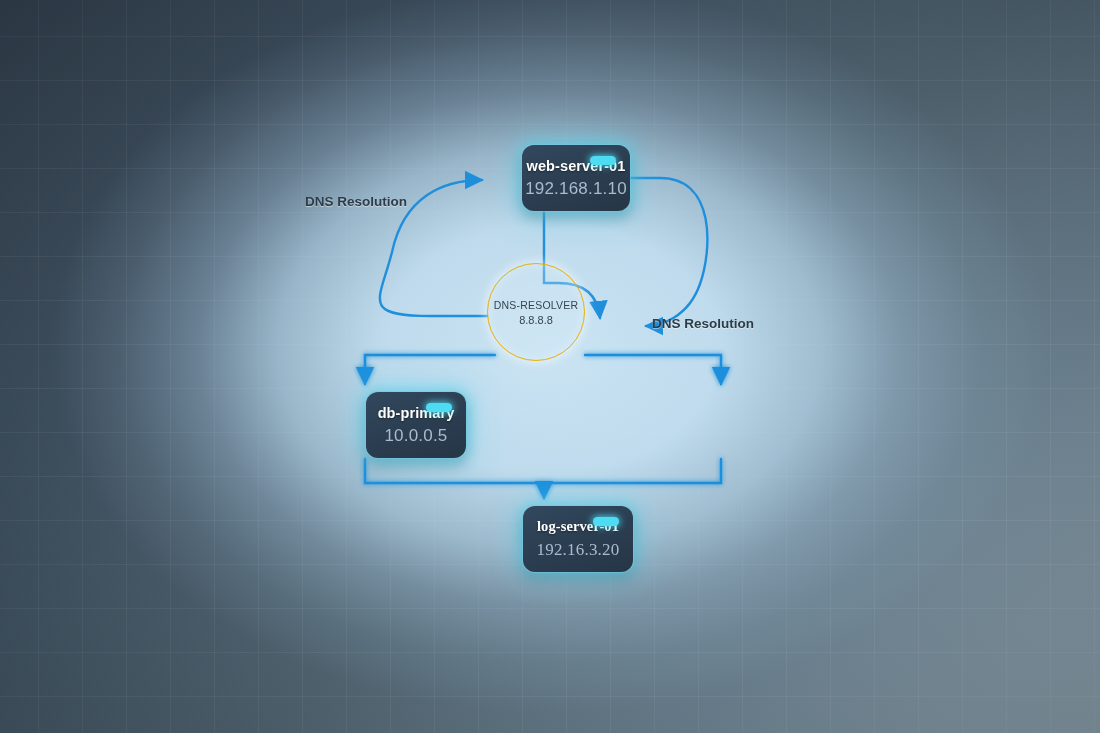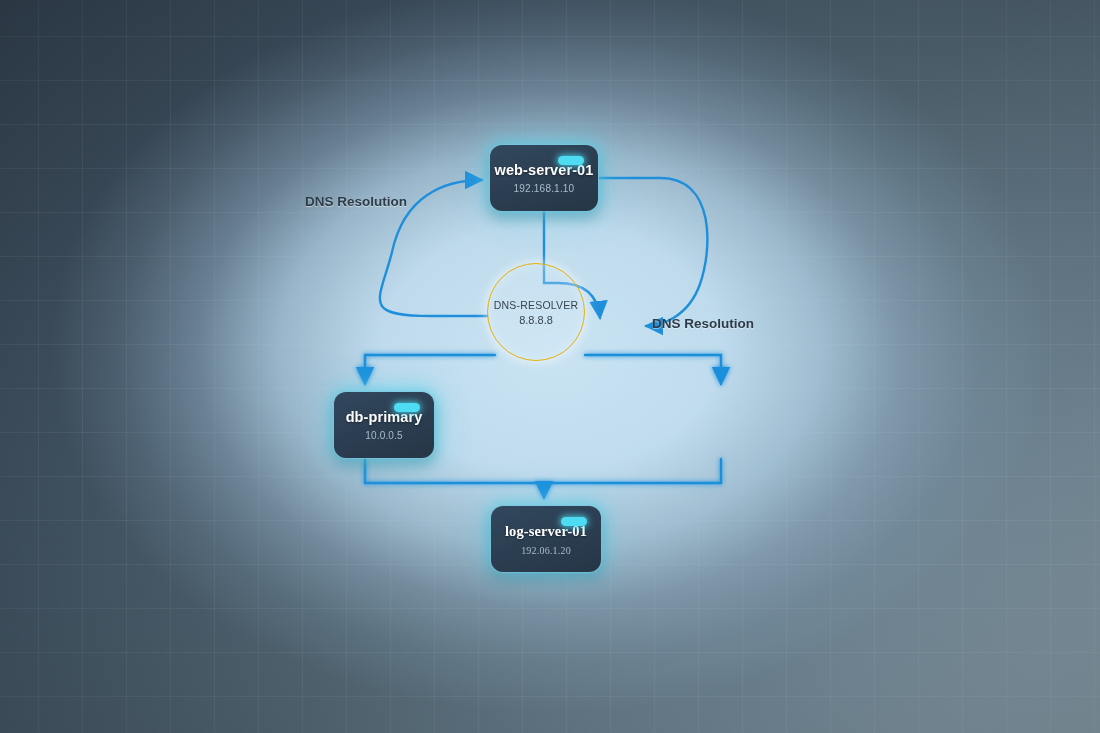--- a/index.html
+++ b/index.html
@@ -48,33 +48,34 @@
     position:absolute;
     border-radius:12px;
     background:linear-gradient(160deg,#32485e 0%, #2b3d50 55%, #253646 100%);
     box-shadow:
       0 0 0 1px rgba(120,200,225,0.55),
       0 0 14px 3px rgba(93,214,240,0.62),
       0 0 30px 8px rgba(93,214,240,0.30),
       0 6px 14px rgba(10,25,40,0.35);
     display:flex;flex-direction:column;align-items:center;justify-content:center;
     text-align:center;
+    margin-left:32px;
   }
   .node .led{
     position:absolute;top:11px;right:14px;
     width:26px;height:9px;border-radius:5px;
     background:#4ddcf2;
     box-shadow:0 0 7px 1px rgba(77,220,242,0.9);
   }
   .node .nm{
     color:#ffffff;font-size:14.5px;font-weight:bold;letter-spacing:0.1px;
     text-shadow:0 1px 2px rgba(0,0,0,0.45);
   }
   .node .ip{
-    color:#a9bccd;font-size:10px;margin-top:5px;letter-spacing:0.2px;
+    color:#a9bccd;font-size:17px;margin-top:5px;letter-spacing:0.2px;
   }
 
   
   .resolver{
     position:absolute;
     width:96px;height:96px;border-radius:50%;
     border:1px solid #eab308;
     background:rgba(214,236,250,0.30);
     display:flex;flex-direction:column;align-items:center;justify-content:center;
     box-shadow:0 0 12px rgba(255,255,255,0.75), inset 0 0 12px rgba(255,255,255,0.35);
@@ -149,16 +150,16 @@
   <div class="node" style="left:334px;top:392px;width:100px;height:66px;">
     <span class="led"></span>
     <div class="nm">db-primary</div>
     <div class="ip">10.0.0.5</div>
   </div>
 
 
   <div class="node" style="left:491px;top:506px;width:110px;height:66px;font-family:Liberation Serif, serif;">
     <span class="led"></span>
     <div class="nm">log-server-01</div>
-    <div class="ip">192.06.1.20</div>
+    <div class="ip">192.16.3.20</div>
   </div>
 
 </div>
 
 </body></html>

